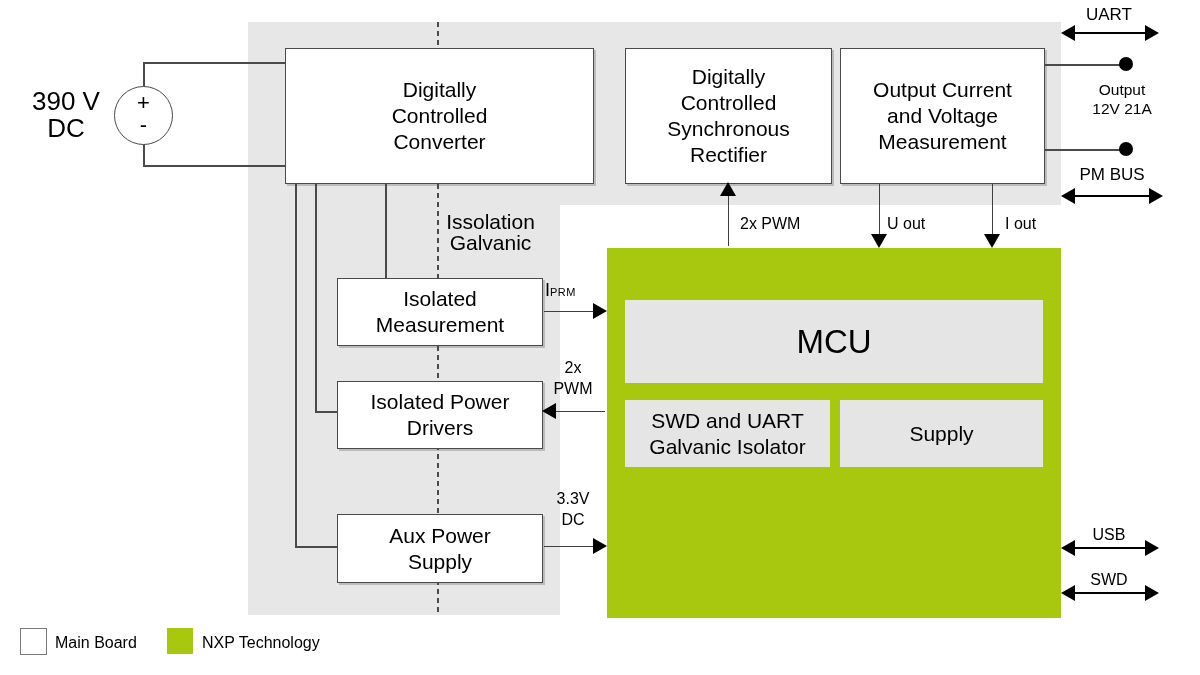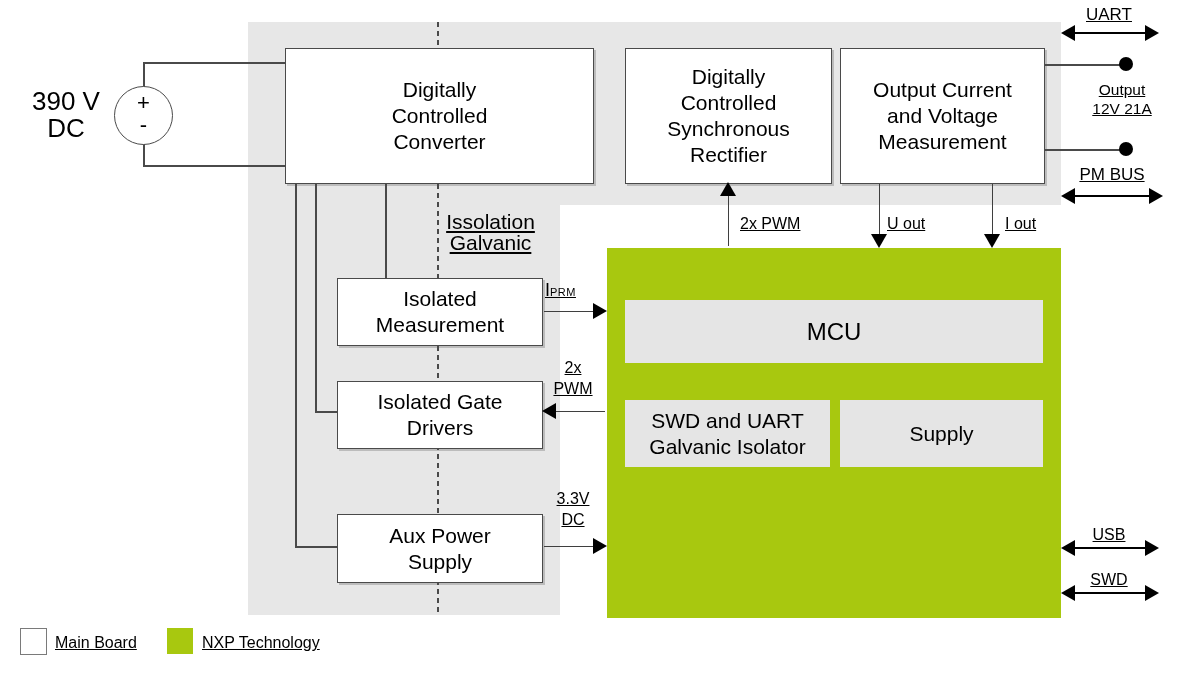--- a/index.html
+++ b/index.html
@@ -8,21 +8,21 @@
   .abs{position:absolute;}
   .board-bg{background:#e7e7e7;}
   .dash-v{width:1.5px;background:repeating-linear-gradient(to bottom,#4a4a4a 0 5px,transparent 5px 9px);}
   .wire{background:#4a4a4a;}
   .box{background:#fff;border:1px solid #4a4a4a;box-shadow:2px 2px 0 rgba(80,80,80,0.28);
        display:flex;align-items:center;justify-content:center;text-align:center;
        font-size:21px;line-height:26px;}
   .gbox{background:#e5e5e5;display:flex;align-items:center;justify-content:center;
         text-align:center;font-size:21px;line-height:26px;}
   .nxp{background:#a8c80f;}
-  .lbl{font-size:16px;line-height:21px;white-space:nowrap;text-decoration:underline;}
+  .lbl{font-size:16px;line-height:21px;white-space:nowrap;}
   .lbl-c{text-align:center;}
   
   .ha{height:16px;}
   .ha .ln{position:absolute;top:7px;left:2px;right:2px;height:1.5px;background:#000;}
   .ha.flow .ln{top:7.5px;height:1px;background:#3f3f3f;}
   .ha.to-e .ln{right:11px;}
   .ha.to-w .ln{left:11px;}
   .ha .hw{position:absolute;left:0;top:0;width:0;height:0;
           border-top:8px solid transparent;border-bottom:8px solid transparent;border-right:14px solid #000;}
   .ha .he{position:absolute;right:0;top:0;width:0;height:0;
@@ -99,33 +99,33 @@
     </div>
   </div>
   <div class="abs box" style="left:337px;top:278px;width:204px;height:66px">
     <div>
       <div>Isolated</div>
       <div>Measurement</div>
     </div>
   </div>
   <div class="abs box" style="left:337px;top:381px;width:204px;height:66px">
     <div>
-      <div>Isolated Gate</div>
+      <div>Isolated Power</div>
       <div>Drivers</div>
     </div>
   </div>
   <div class="abs box" style="left:337px;top:514px;width:204px;height:67px">
     <div>
       <div>Aux Power</div>
       <div>Supply</div>
     </div>
   </div>
 
   <div class="abs nxp" style="left:607px;top:248px;width:454px;height:370px">
-    <div class="abs gbox" style="left:18px;top:52px;width:418px;height:63px;font-size:24px">
+    <div class="abs gbox" style="left:18px;top:52px;width:418px;height:83px;font-size:33px">
       <div>MCU</div>
     </div>
     <div class="abs gbox" style="left:18px;top:152px;width:205px;height:67px">
       <div>
         <div>SWD and UART</div>
         <div>Galvanic Isolator</div>
       </div>
     </div>
     <div class="abs gbox" style="left:233px;top:152px;width:203px;height:67px">
       <div>

